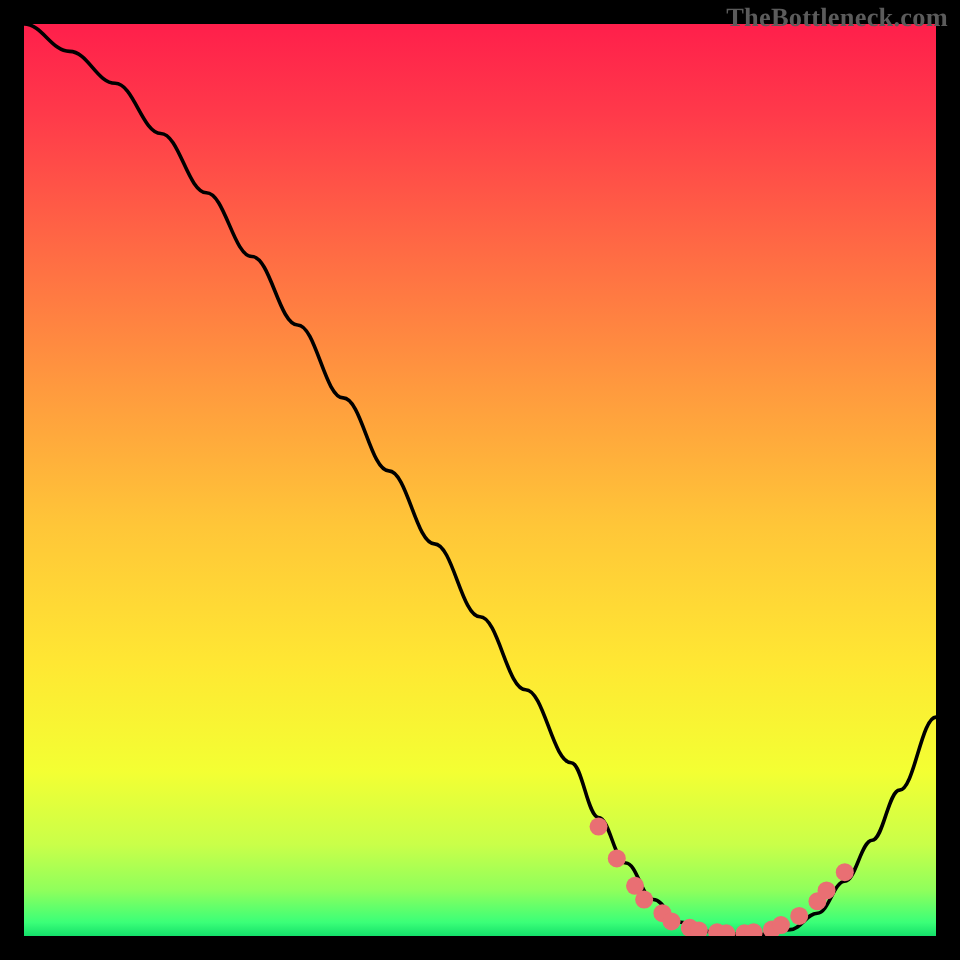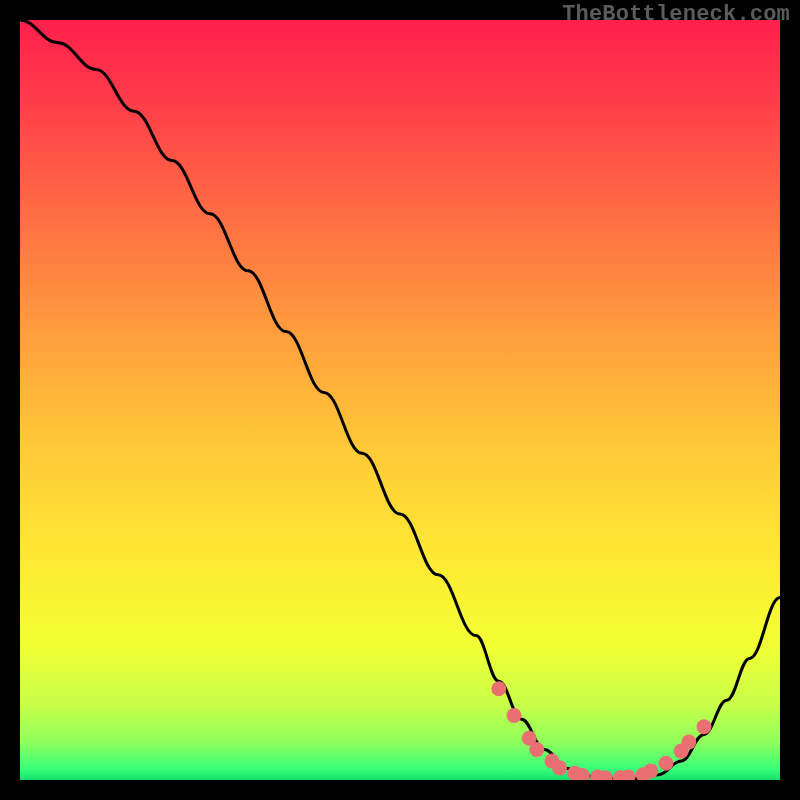--- a/index.html
+++ b/index.html
@@ -15,21 +15,21 @@
     left: 20px;
     top: 20px;
     width: 760px;
     height: 760px;
     background: #000;
   }
   .watermark {
     position: absolute;
     top: 2px;
     right: 10px;
-    font-family: Liberation Mono, monospace;
+    font-family: Liberation Serif, serif;
     font-size: 22px;
     font-weight: 600;
     color: #5b5b5b;
     letter-spacing: 0.2px;
   }
   svg {
     display: block;
     position: absolute;
     left: 20px;
     top: 20px;

